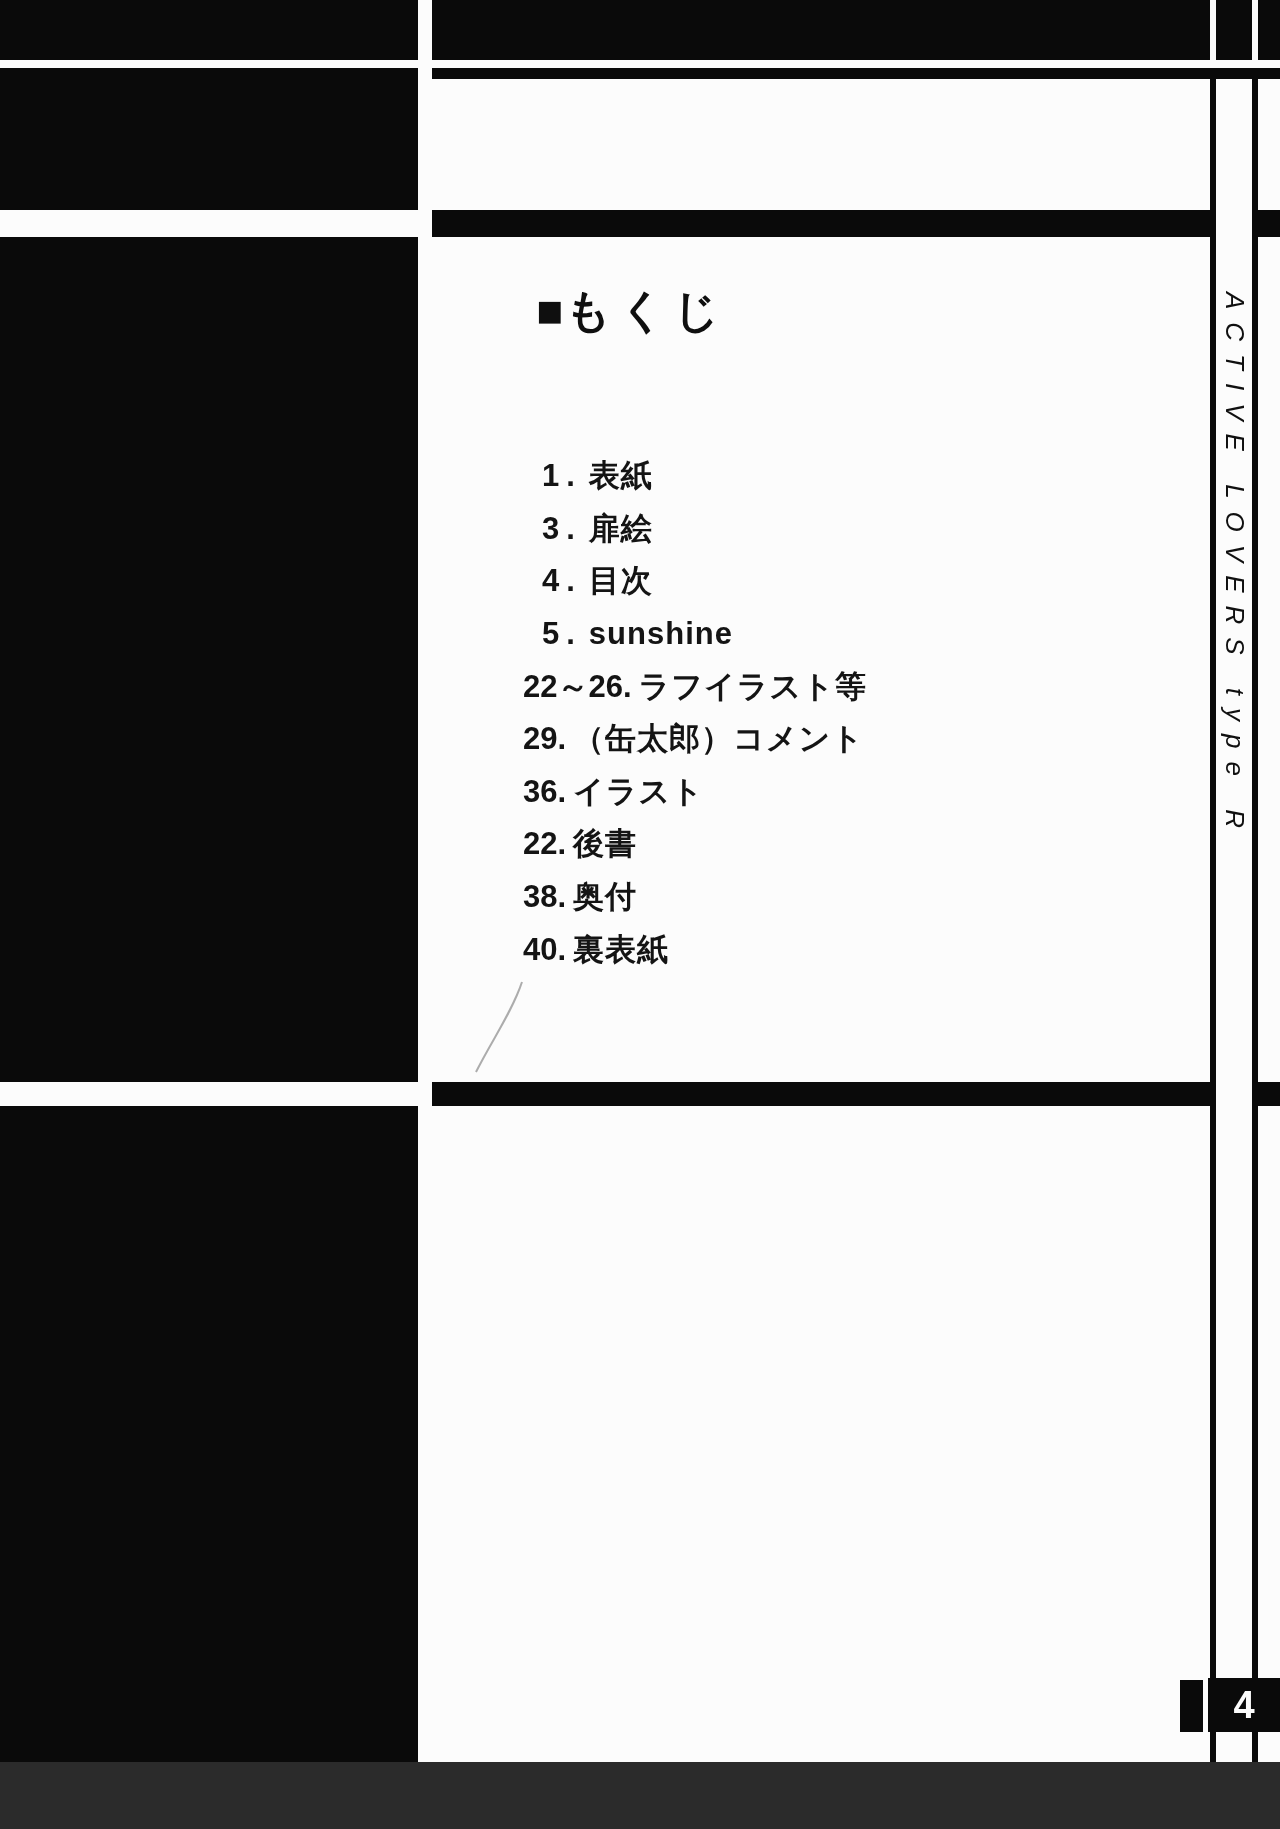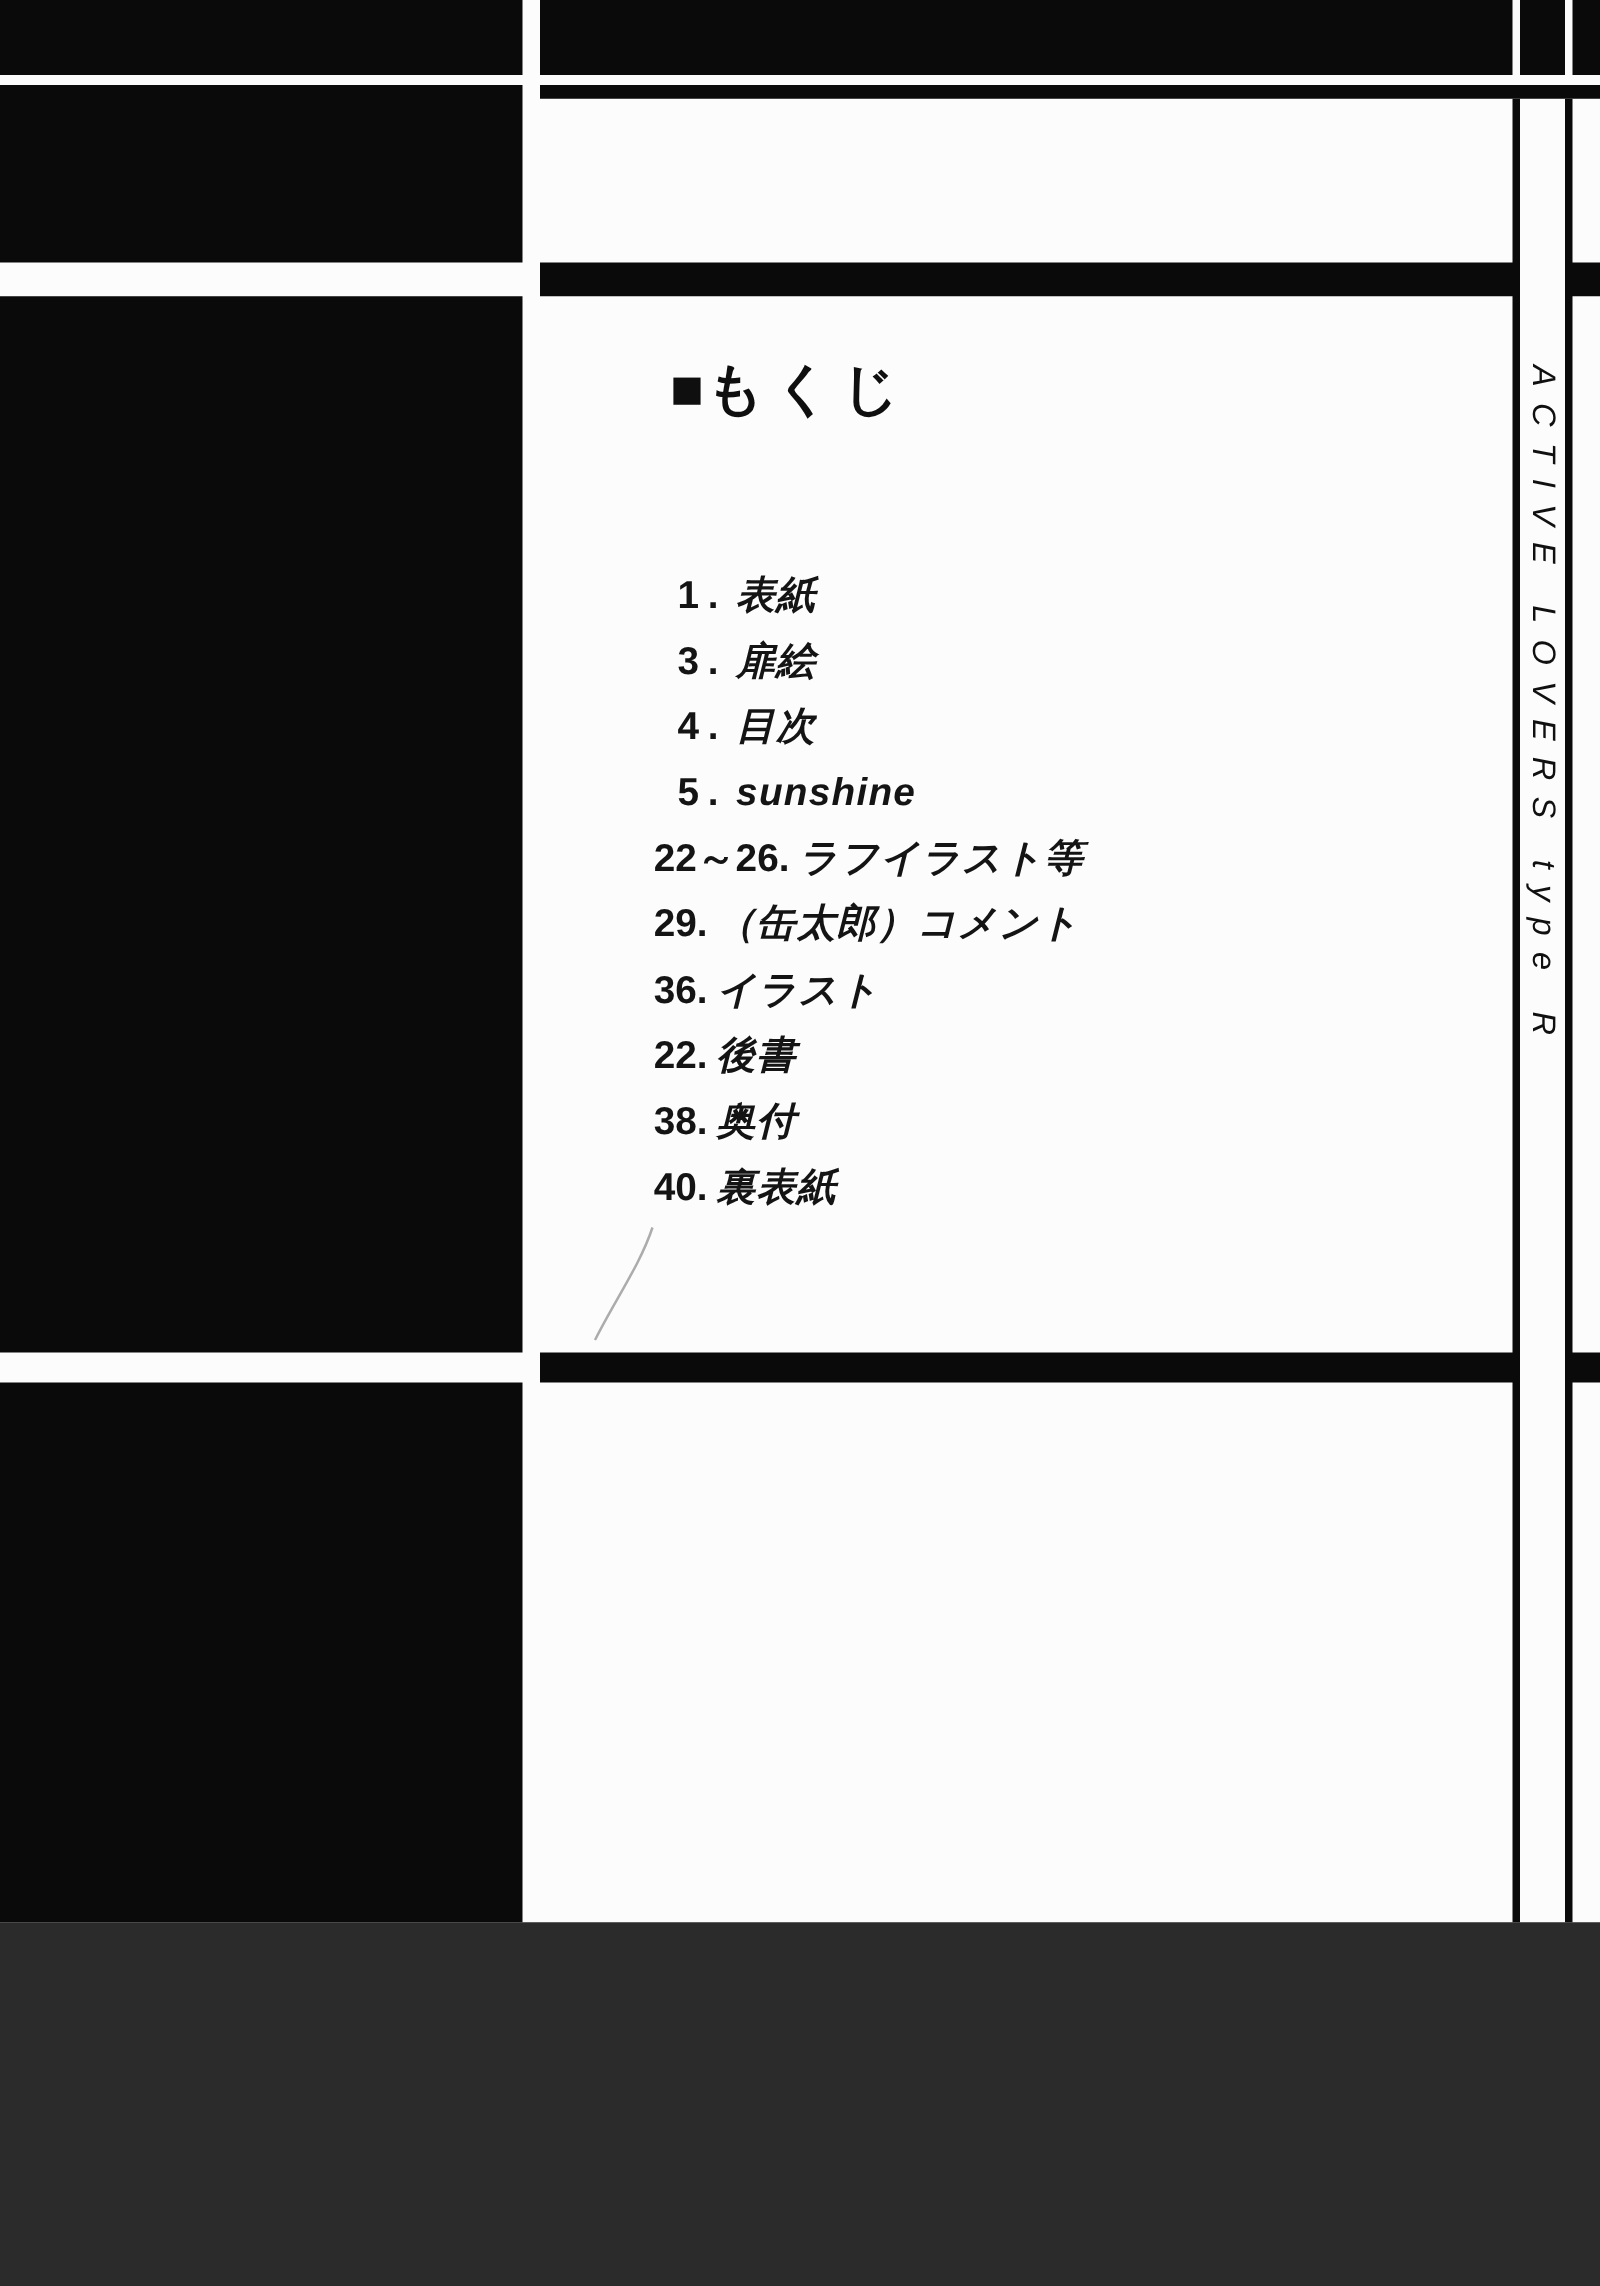--- a/index.html
+++ b/index.html
@@ -1,18 +1,18 @@
 <!DOCTYPE html>
 <html><head>
 <meta charset="utf-8">
 <style>
   html,body{margin:0;padding:0;background:#2b2b2b;}
   #page{
     position:relative;
-    width:1280px;height:1538px;
+    width:1280px;height:1762px;
     background:#fcfcfc;
     overflow:hidden;
     font-family:"Liberation Sans",sans-serif;
     color:#121212;
   }
   .bk{position:absolute;background:#0a0a0a;}
   .wt{position:absolute;background:#fcfcfc;}
 
   
   .r-top-bar        {left:0;    top:0;    width:1280px;height:60px;}
@@ -55,21 +55,21 @@
   }
   .toc-row{
     height:52.6px;display:flex;align-items:center;
     padding-left:91px;
     font-size:31px;font-weight:600;color:#141414;
     white-space:nowrap;
   }
   .toc-row:nth-child(-n+4){padding-left:110px;}
   .toc-row:nth-child(-n+4) .toc-num{letter-spacing:7px;}
   .toc-num{display:inline-block;}
-  .toc-label{display:inline-block;margin-left:7px;letter-spacing:1px;font-style:italic;}
+  .toc-label{display:inline-block;margin-left:7px;letter-spacing:1px;}
 
   
   #side-title{
     position:absolute;left:1252px;top:292px;
     width:600px;height:34px;
     transform:rotate(90deg);transform-origin:0 0;
     font-size:26px;font-style:italic;font-weight:500;
     letter-spacing:13px;color:#101010;
     display:flex;align-items:center;
     white-space:nowrap;

